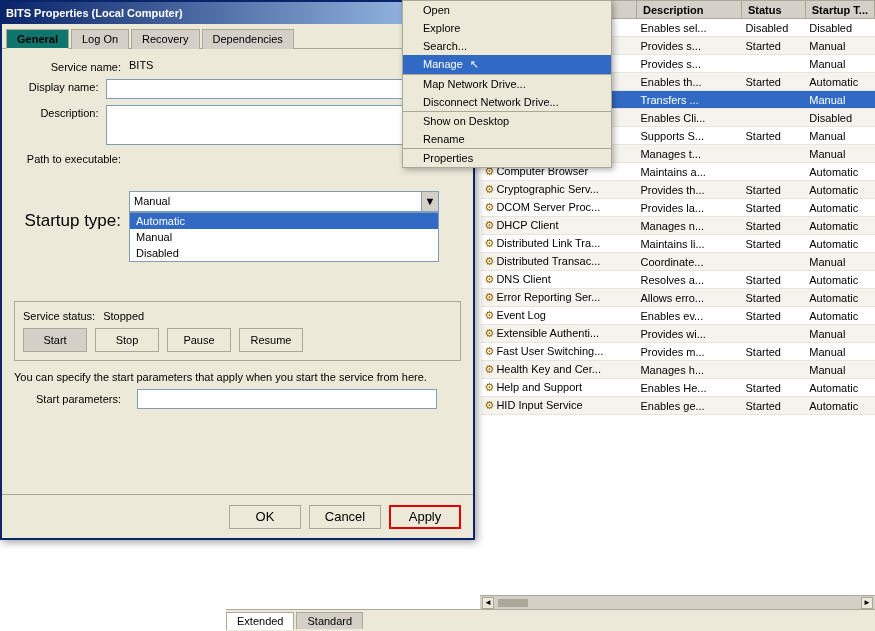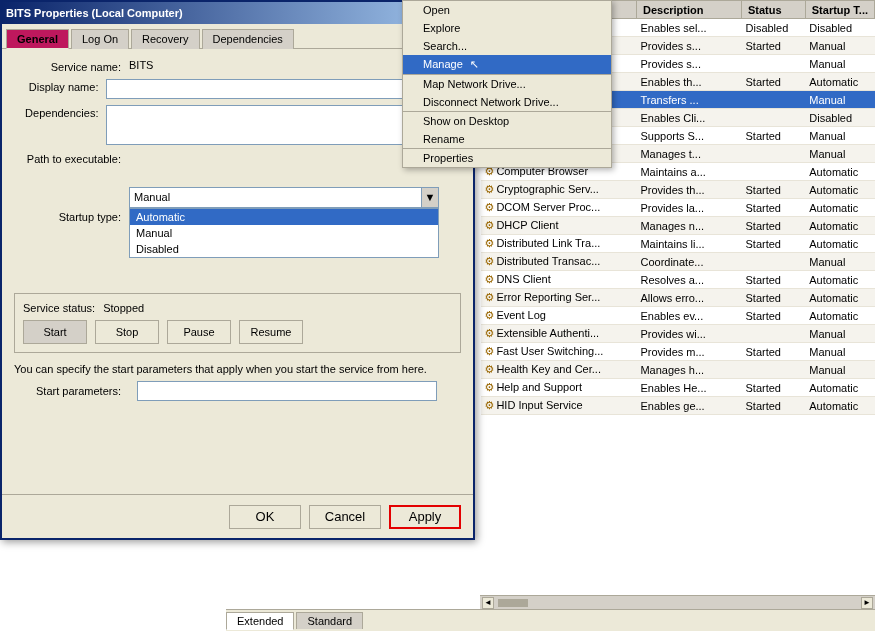--- a/index.html
+++ b/index.html
@@ -102,21 +102,21 @@
       border-bottom: none;
       background: #D4D0C8;
       cursor: pointer;
       margin-right: 2px;
       font-size: 11px;
       position: relative;
       bottom: -1px;
     }
 
     .dialog-tab.active {
-      background: #be185d;
+      background: #0f766e;
       font-weight: bold;
       border-bottom: 1px solid #ECE9D8;
       z-index: 1;
     }
 
     .dialog-content {
       padding: 10px 12px;
     }
 
     .form-row {
@@ -156,21 +156,21 @@
     .startup-row {
       display: flex;
       align-items: center;
       margin-bottom: 4px;
     }
 
     .startup-label {
       width: 115px;
       text-align: right;
       padding-right: 8px;
-      font-size: 11px;
+      font-size: 17px;
       margin-top: 40px;
     }
 
     .dropdown-wrapper {
       position: relative;
       width: 310px;
     }
 
     .dropdown-arrow {
       position: absolute;
@@ -579,21 +579,21 @@
       <span class="form-label">Service name:</span>
       <span class="form-value">BITS</span>
     </div>
 
     <div class="form-row">
       <span class="form-label">Display name:</span>
       <input class="form-input" type="text" value="" style="">
     </div>
 
     <div class="form-row">
-      <span class="form-label">Dependencies:</span>
+      <span class="form-label">Description:</span>
       <textarea class="form-input" style="height: 40px; resize: none;"></textarea>
     </div>
 
     <div class="form-row">
       <span class="form-label">Path to executable:</span>
     </div>
 
     <div class="startup-row">
       <span class="startup-label">Startup type:</span>
       <div class="dropdown-wrapper" style="position:relative;">

